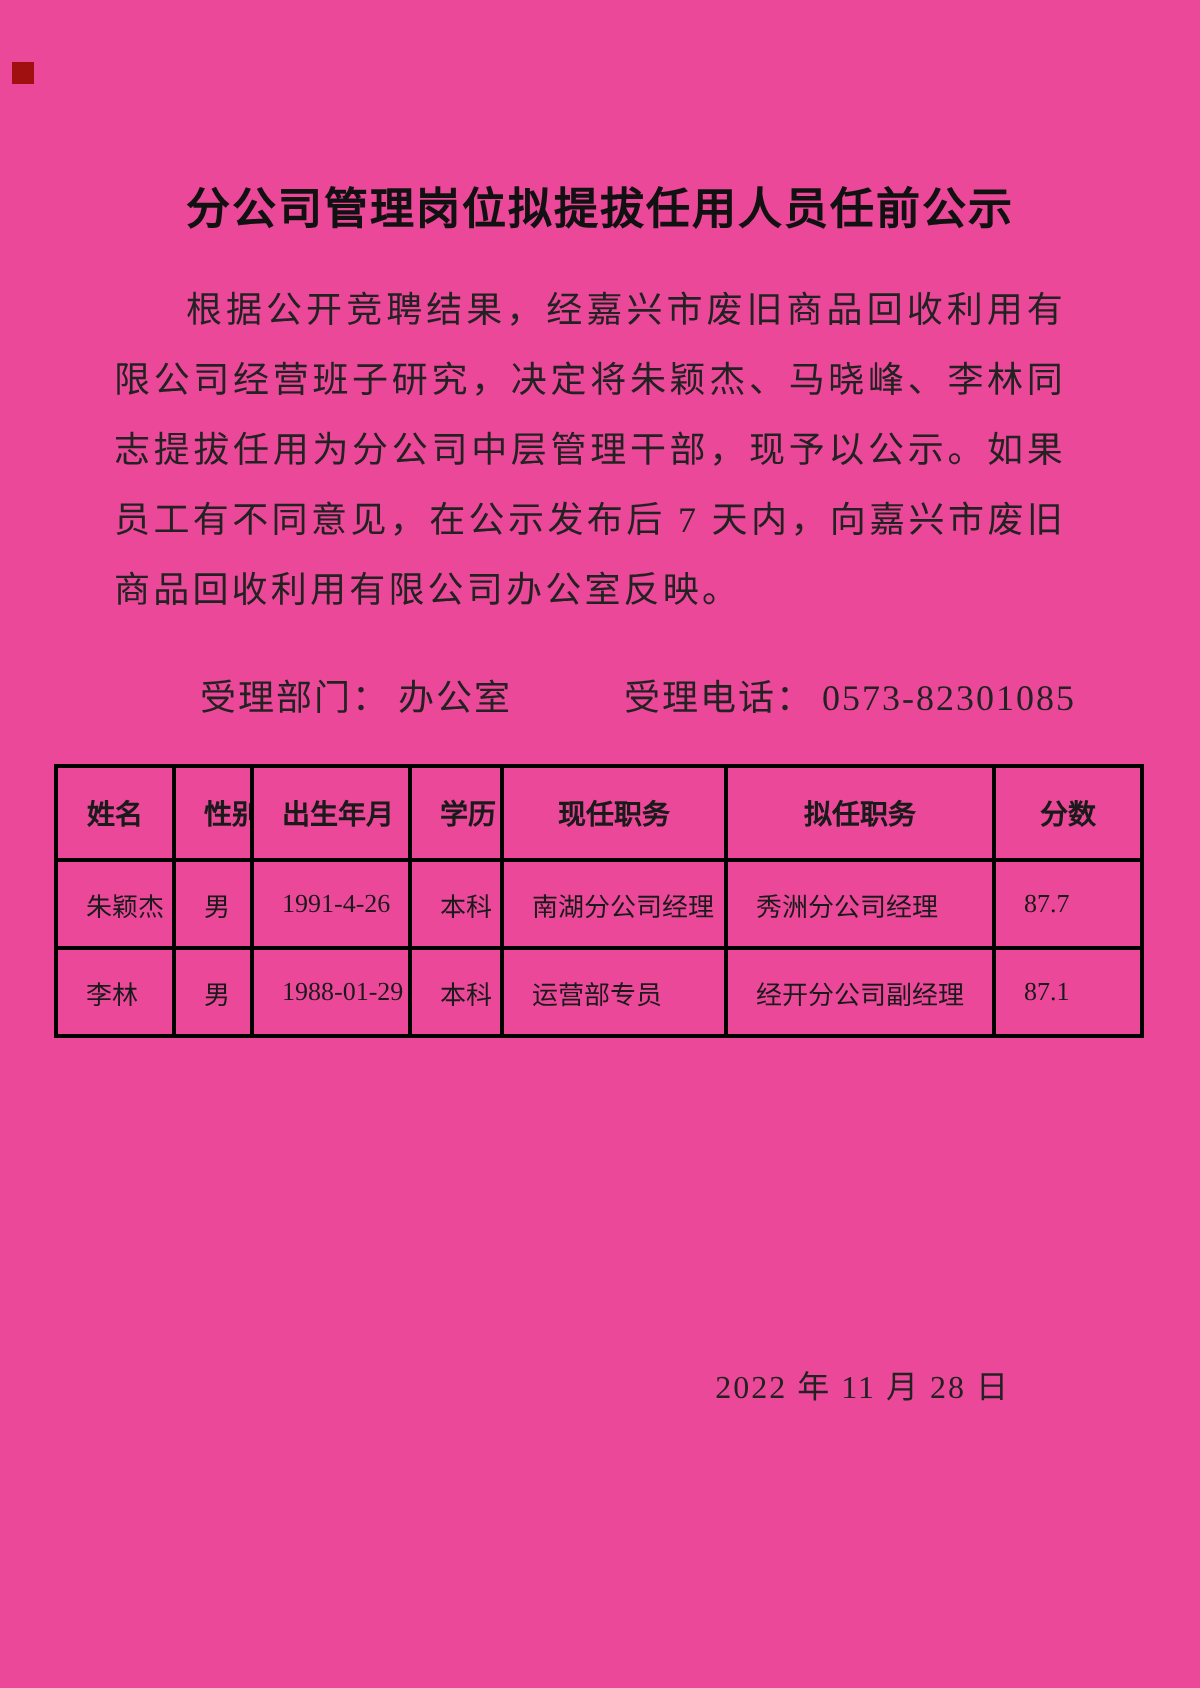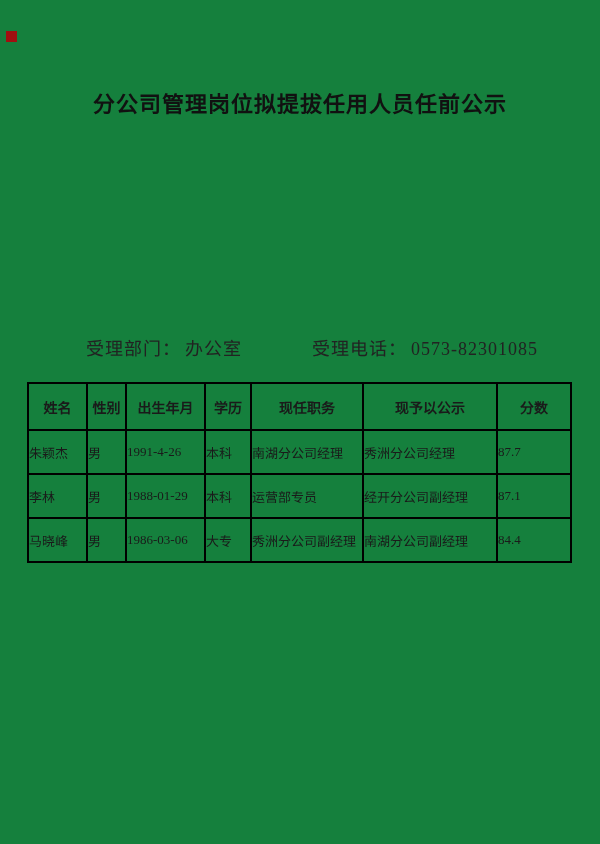--- a/index.html
+++ b/index.html
@@ -1,20 +1,20 @@
 <!DOCTYPE html>
 <html lang="zh-CN"><head>
 <meta charset="utf-8">
 <style>
   html, body { margin: 0; padding: 0; background: #ffffff; }
   .page {
     position: relative;
     width: 600px;
     height: 844px;
-    background: #15803d;
+    background: #ec4899;
     font-family: "Liberation Serif", "DejaVu Serif", serif;
     color: #1c1c1c;
     overflow: hidden;
   }
   .red-marker {
     position: absolute;
     left: 6px;
     top: 31px;
     width: 11px;
     height: 11px;
@@ -45,36 +45,36 @@
   }
   .contact-row {
     position: absolute;
     top: 334px;
     left: 0;
     width: 100%;
     height: 24px;
     font-size: 18px;
     color: #222;
   }
-  .contact-dept { position: absolute; left: 86px; letter-spacing: 1px; }
+  .contact-dept { position: absolute; left: 100px; letter-spacing: 1px; }
   .contact-phone { position: absolute; left: 312px; letter-spacing: 1px; }
   .contact-value { margin-left: 4px; }
   table.personnel {
     position: absolute;
     top: 382px;
     left: 27px;
     width: 543px;
     border-collapse: collapse;
     table-layout: fixed;
     color: #1a1a1a;
   }
   table.personnel th, table.personnel td {
     border: 2px solid #000;
     vertical-align: middle;
-    padding: 0 0;
+    padding: 0 14px;
     overflow: hidden;
     white-space: nowrap;
   }
   table.personnel th {
     font-size: 14px;
     font-weight: bold;
     height: 45px;
   }
   table.personnel td {
     font-size: 13px;
@@ -100,20 +100,21 @@
 </style>
 </head>
 <body>
 
 <div class="page">
 
   <div class="red-marker" style="background-color: rgb(160, 16, 16);"></div>
 
   <div class="doc-title">分公司管理岗位拟提拔任用人员任前公示</div>
 
+  <div class="doc-paragraph">根据公开竞聘结果，经嘉兴市废旧商品回收利用有限公司经营班子研究，决定将朱颖杰、马晓峰、李林同志提拔任用为分公司中层管理干部，现予以公示。如果员工有不同意见，在公示发布后 7 天内，向嘉兴市废旧商品回收利用有限公司办公室反映。</div>
 
   <div class="contact-row">
     <span class="contact-dept">
       <span>受理部门：</span><span class="contact-value">办公室</span>
     </span>
     <span class="contact-phone">
       <span>受理电话：</span><span class="contact-value">0573-82301085</span>
     </span>
   </div>
 
@@ -127,21 +128,21 @@
       <col style="width:134px">
       <col style="width:74px">
     </colgroup>
     <thead>
       <tr>
         <th>姓名</th>
         <th>性别</th>
         <th>出生年月</th>
         <th>学历</th>
         <th>现任职务</th>
-        <th>现予以公示</th>
+        <th>拟任职务</th>
         <th>分数</th>
       </tr>
     </thead>
     <tbody>
       <tr>
         <td>朱颖杰</td>
         <td>男</td>
         <td>1991-4-26</td>
         <td>本科</td>
         <td>南湖分公司经理</td>
@@ -150,27 +151,19 @@
       </tr>
       <tr>
         <td>李林</td>
         <td>男</td>
         <td>1988-01-29</td>
         <td>本科</td>
         <td>运营部专员</td>
         <td>经开分公司副经理</td>
         <td>87.1</td>
       </tr>
-      <tr>
-        <td>马晓峰</td>
-        <td>男</td>
-        <td>1986-03-06</td>
-        <td>大专</td>
-        <td>秀洲分公司副经理</td>
-        <td>南湖分公司副经理</td>
-        <td>84.4</td>
-      </tr>
     </tbody>
   </table>
 
 
+  <div class="footer-date">2022 年 11 月 28 日</div>
 
 </div>
 
 </body></html>

